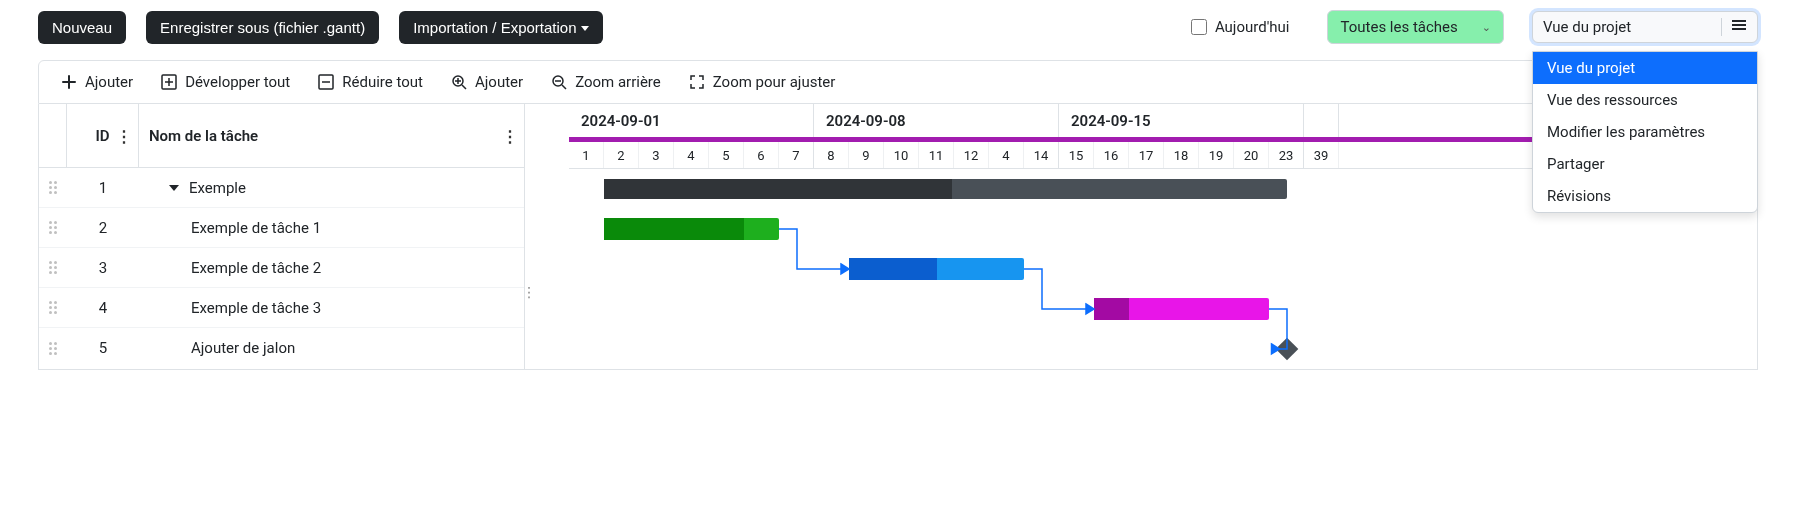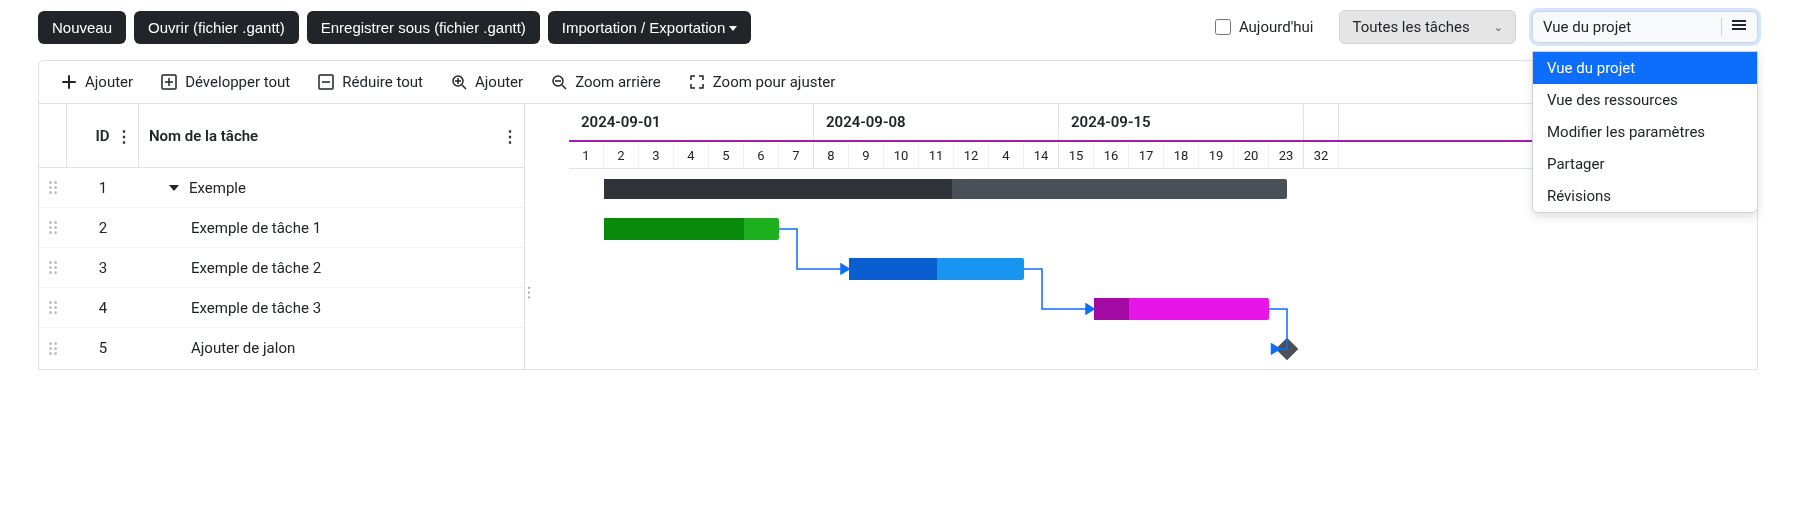--- a/index.html
+++ b/index.html
@@ -9,21 +9,21 @@
     color: #212529;
     background: #fff;
     width: 1796px;
   }
   
   
   .top-bar {
     display: flex;
     align-items: center;
     padding: 10px 38px;
-    gap: 8px;
+    gap: 20px;
   }
   .btn-dark {
     background: #212529;
     color: #fff;
     border: none;
     border-radius: 6px;
     padding: 8px 14px;
     font-size: 15px;
     cursor: pointer;
   }
@@ -39,21 +39,21 @@
   .spacer { flex: 1; }
   .today-check {
     display: flex; align-items: center; gap: 8px;
     font-size: 15px; color: #212529;
   }
   .today-check input { width: 16px; height: 16px; }
   .select-like {
     display: flex; align-items: center; justify-content: space-between;
     border: 1px solid #ced4da; border-radius: 6px;
     padding: 7px 12px; font-size: 15px; min-width: 160px;
-    background: #e5e5e5; cursor: pointer;
+    background: #86efac; cursor: pointer;
     margin-left: 18px;
   }
   .select-like .chev { font-size: 11px; color: #555; margin-left: 24px; }
   .view-wrap { position: relative; margin-left: 8px; }
   .view-trigger {
     display: flex; align-items: center;
     border: 1px solid #ced4da; border-radius: 6px;
     padding: 6px 10px; font-size: 15px; width: 226px;
     background: #f8f9fb; cursor: pointer;
     box-shadow: 0 0 0 3px rgba(13,110,253,0.18);
@@ -114,21 +114,21 @@
   .td-name { flex: 1; padding-left: 10px; display: flex; align-items: center; font-size: 15px; }
   .indent-1 { padding-left: 30px; }
   .indent-2 { padding-left: 52px; }
   .caret-down {
     width: 0; height: 0; border-left: 5px solid transparent; border-right: 5px solid transparent;
     border-top: 6px solid #212529; margin-right: 10px; cursor: pointer;
   }
   
   
   .g-head { border-bottom: 1px solid #dee2e6; }
-  .g-weeks { display: flex; height: 38px; border-bottom: 2px solid #a21caf; font-weight: 600; font-size: 15px; }
+  .g-weeks { display: flex; height: 38px; border-bottom: 5px solid #a21caf; font-weight: 600; font-size: 15px; }
   .g-week { border-right: 1px solid #dee2e6; display: flex; align-items: center; padding-left: 12px; position: relative; }
   .g-days { display: flex; height: 26px; font-size: 13px; }
   .g-day { width: 35px; border-right: 1px solid #eef0f2; display: flex; align-items: center; justify-content: center; }
   .g-day:nth-child(7n) { border-right: 1px solid #dee2e6; }
   
   .g-body .g-row { height: 40px; position: relative; }
   .bar {
     position: absolute; height: 22px; top: 9px; border-radius: 2px;
   }
   .bar.summary { background: #495057; height: 20px; top: 10px; border-radius: 2px; }
@@ -154,21 +154,20 @@
     position: absolute; left: 483px; top: 180px; width: 6px; color: #888; cursor: col-resize;
   }
   .splitter::before { content: "\22EE"; font-size: 14px; }
 
 </style>
 </head>
 <body>
 
 <div class="top-bar">
   <button class="btn-dark">Nouveau</button>
-  <button class="btn-dark">Ouvrir (fichier .gantt)</button>
   <button class="btn-dark">Enregistrer sous (fichier .gantt)</button>
   <button class="btn-dark">
     <span>Importation / Exportation</span><span class="caret"></span>
   </button>
   <div class="spacer"></div>
   <label class="today-check">
     <input type="checkbox" style="">
     <span>Aujourd'hui</span>
   </label>
   <div class="select-like">
@@ -359,21 +358,21 @@
           <div class="g-day">12</div>
           <div class="g-day">4</div>
           <div class="g-day">14</div>
           <div class="g-day">15</div>
           <div class="g-day">16</div>
           <div class="g-day">17</div>
           <div class="g-day">18</div>
           <div class="g-day">19</div>
           <div class="g-day">20</div>
           <div class="g-day">23</div>
-          <div class="g-day">32</div>
+          <div class="g-day">39</div>
         </div>
     </div>
     <div class="g-body" id="g-body" style="position: relative;">
         <div class="g-row">
           <div class="bar summary" style="left: 35px; width: 682.5px;">
             <div class="sum-prog" style="width: 51%;"></div>
           </div>
         </div>
         <div class="g-row">
           <div class="bar green" style="left: 35px; width: 175px;">

